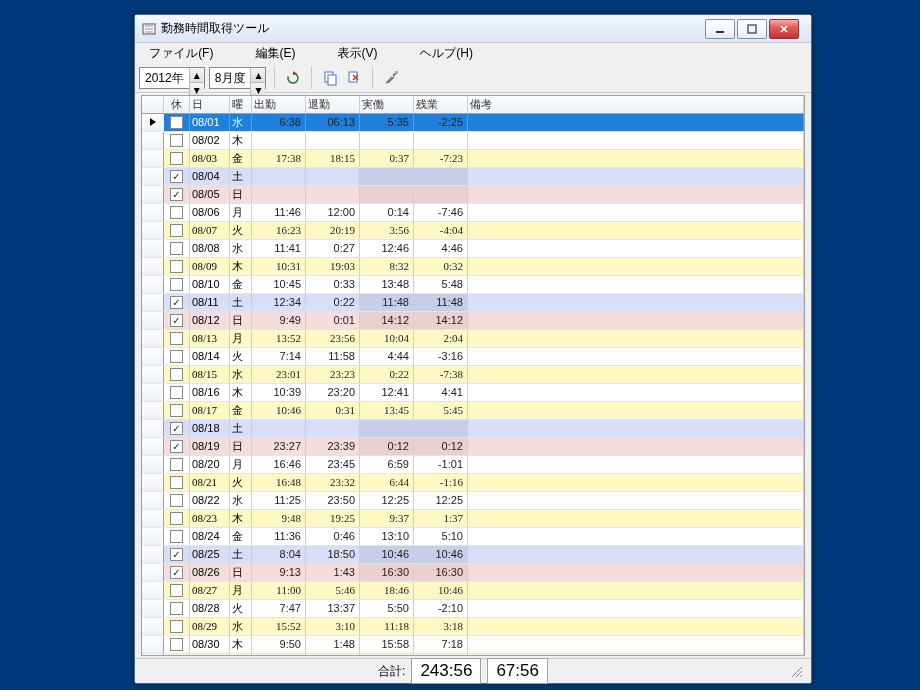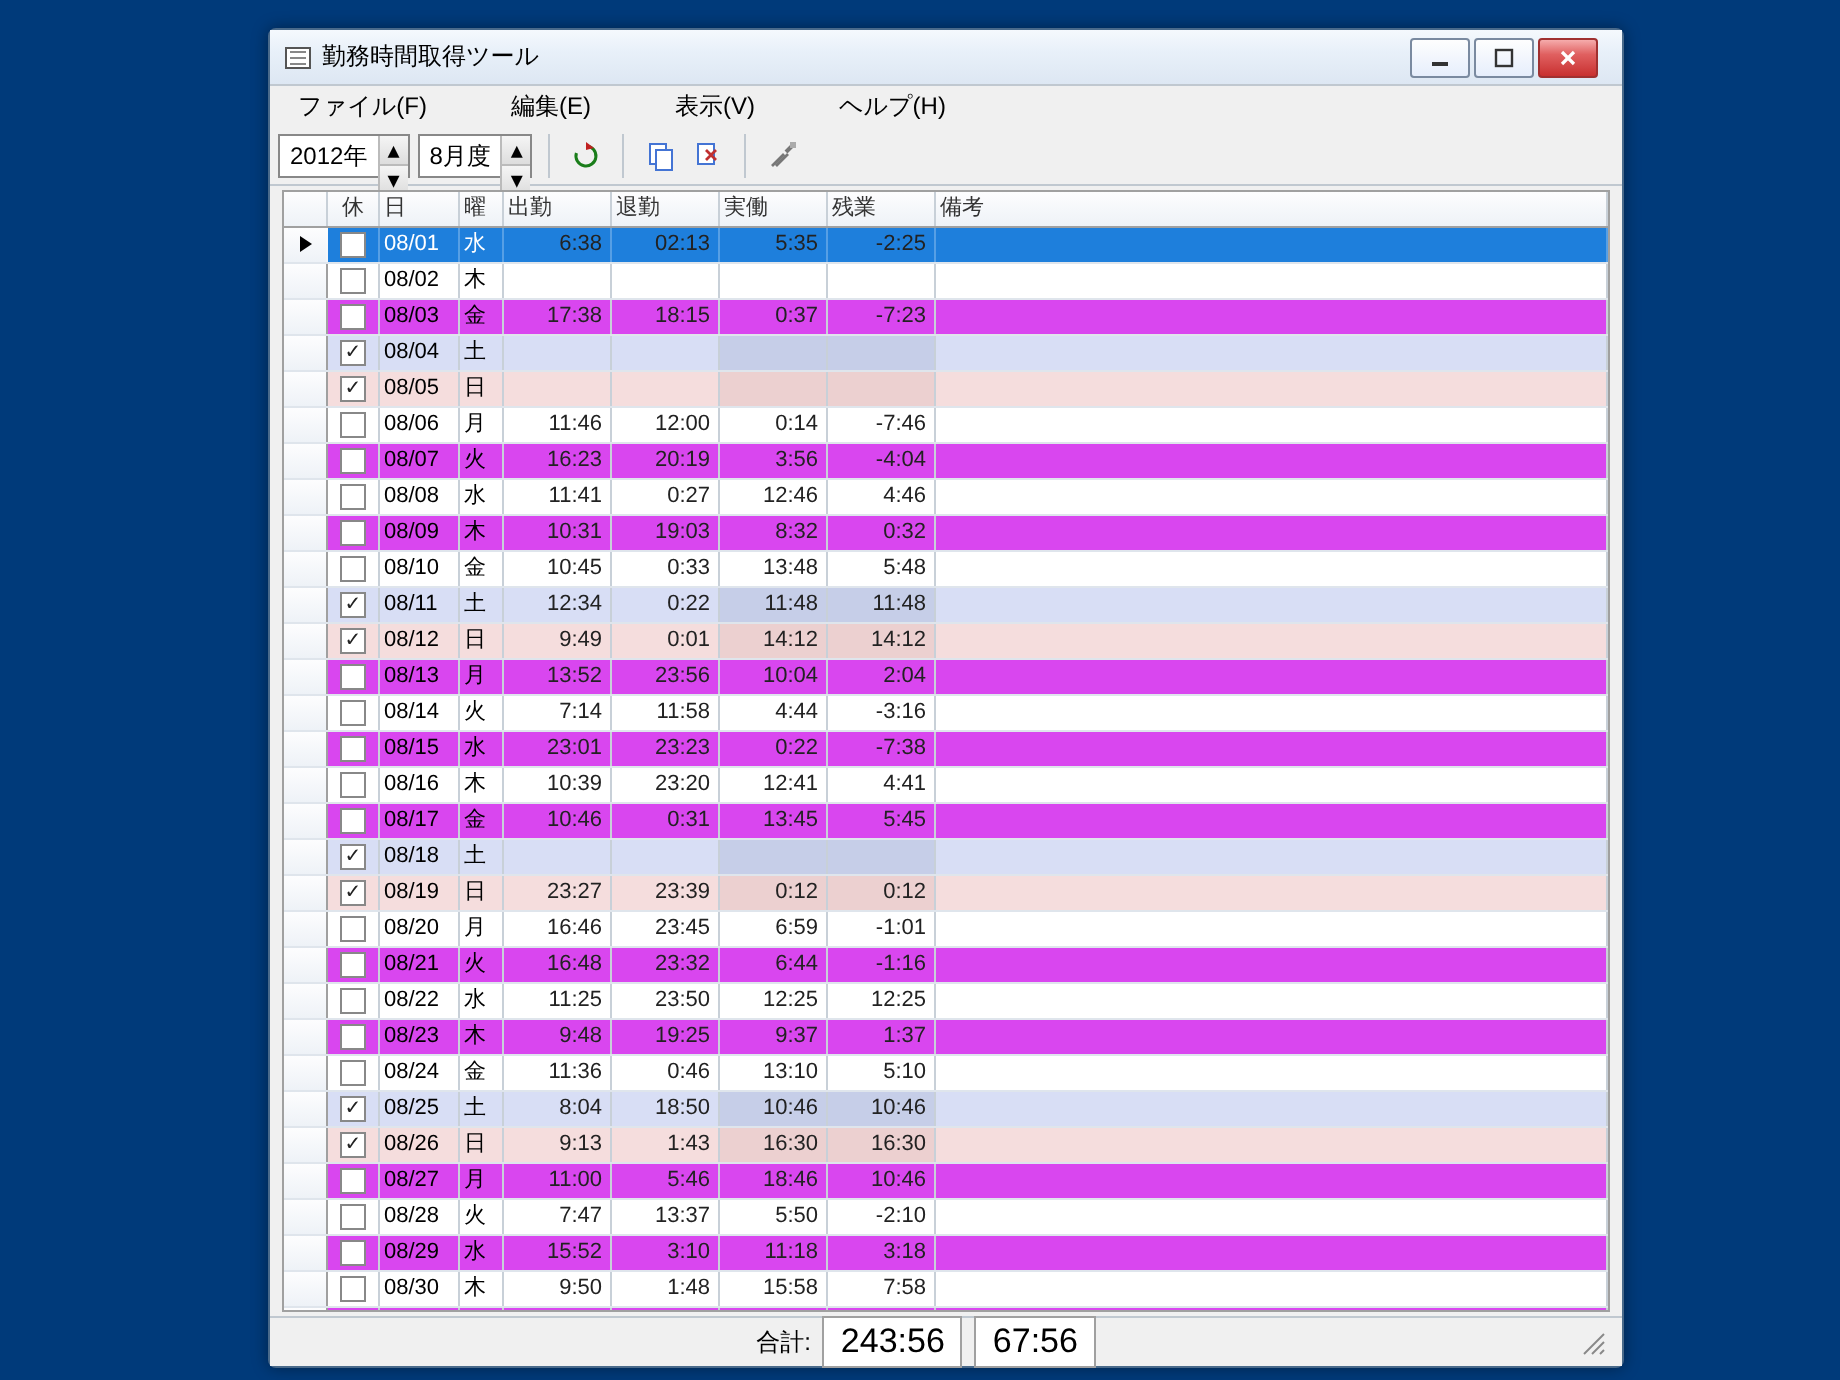--- a/index.html
+++ b/index.html
@@ -154,21 +154,21 @@
   .row {
     display: flex;
     height: 18px;
     box-sizing: border-box;
     border-bottom: 1px solid #dfe5ec;
     font-size: 11px;
     line-height: 17px;
   }
   .row .cell { padding: 0 2px; }
   .row .c-start, .row .c-end, .row .c-work, .row .c-ot { padding-right: 4px; color:#222; }
-  .row.alt { background: #d946ef; }
+  .row.alt { background: #fef9c3; font-family: Liberation Serif, serif; }
   .row.sat { background: #d8def5; }
   .row.sun { background: #f5dddd; }
   .row.selected { background: #1e7fdc; color: #fff; }
   .row.selected .cell { border-right-color: rgba(255,255,255,0.25); }
   .row.selected .checkbox { background:#fff; }
   .row .c-ind {
     background: linear-gradient(#fdfdfe,#eef2f7);
     border-right: 1px solid #a0a0a0;
     display: flex;
     align-items: center;
@@ -314,21 +314,21 @@
         <div class="row selected">
           <div class="cell c-ind">
             <svg width="8" height="10">
               <polygon points="1,1 7,5 1,9" fill="#000"></polygon>
             </svg>
           </div>
           <div class="cell c-hol"><span class="checkbox"></span></div>
           <div class="cell c-date">08/01</div>
           <div class="cell c-dow">水</div>
           <div class="cell c-start">6:38</div>
-          <div class="cell c-end">02:13</div>
+          <div class="cell c-end">06:13</div>
           <div class="cell c-work">5:35</div>
           <div class="cell c-ot">-2:25</div>
           <div class="cell c-note"></div>
         </div>
         <div class="row">
           <div class="cell c-ind"></div>
           <div class="cell c-hol"><span class="checkbox"></span></div>
           <div class="cell c-date">08/02</div>
           <div class="cell c-dow">木</div>
           <div class="cell c-start"></div>
@@ -635,21 +635,21 @@
           <div class="cell c-note"></div>
         </div>
         <div class="row">
           <div class="cell c-ind"></div>
           <div class="cell c-hol"><span class="checkbox"></span></div>
           <div class="cell c-date">08/30</div>
           <div class="cell c-dow">木</div>
           <div class="cell c-start">9:50</div>
           <div class="cell c-end">1:48</div>
           <div class="cell c-work">15:58</div>
-          <div class="cell c-ot">7:58</div>
+          <div class="cell c-ot">7:18</div>
           <div class="cell c-note"></div>
         </div>
         <div class="row alt">
           <div class="cell c-ind"></div>
           <div class="cell c-hol"></div>
           <div class="cell c-date">08/31</div>
           <div class="cell c-dow">金</div>
           <div class="cell c-start">24:00</div>
           <div class="cell c-end">2:37</div>
           <div class="cell c-work">2:37</div>

